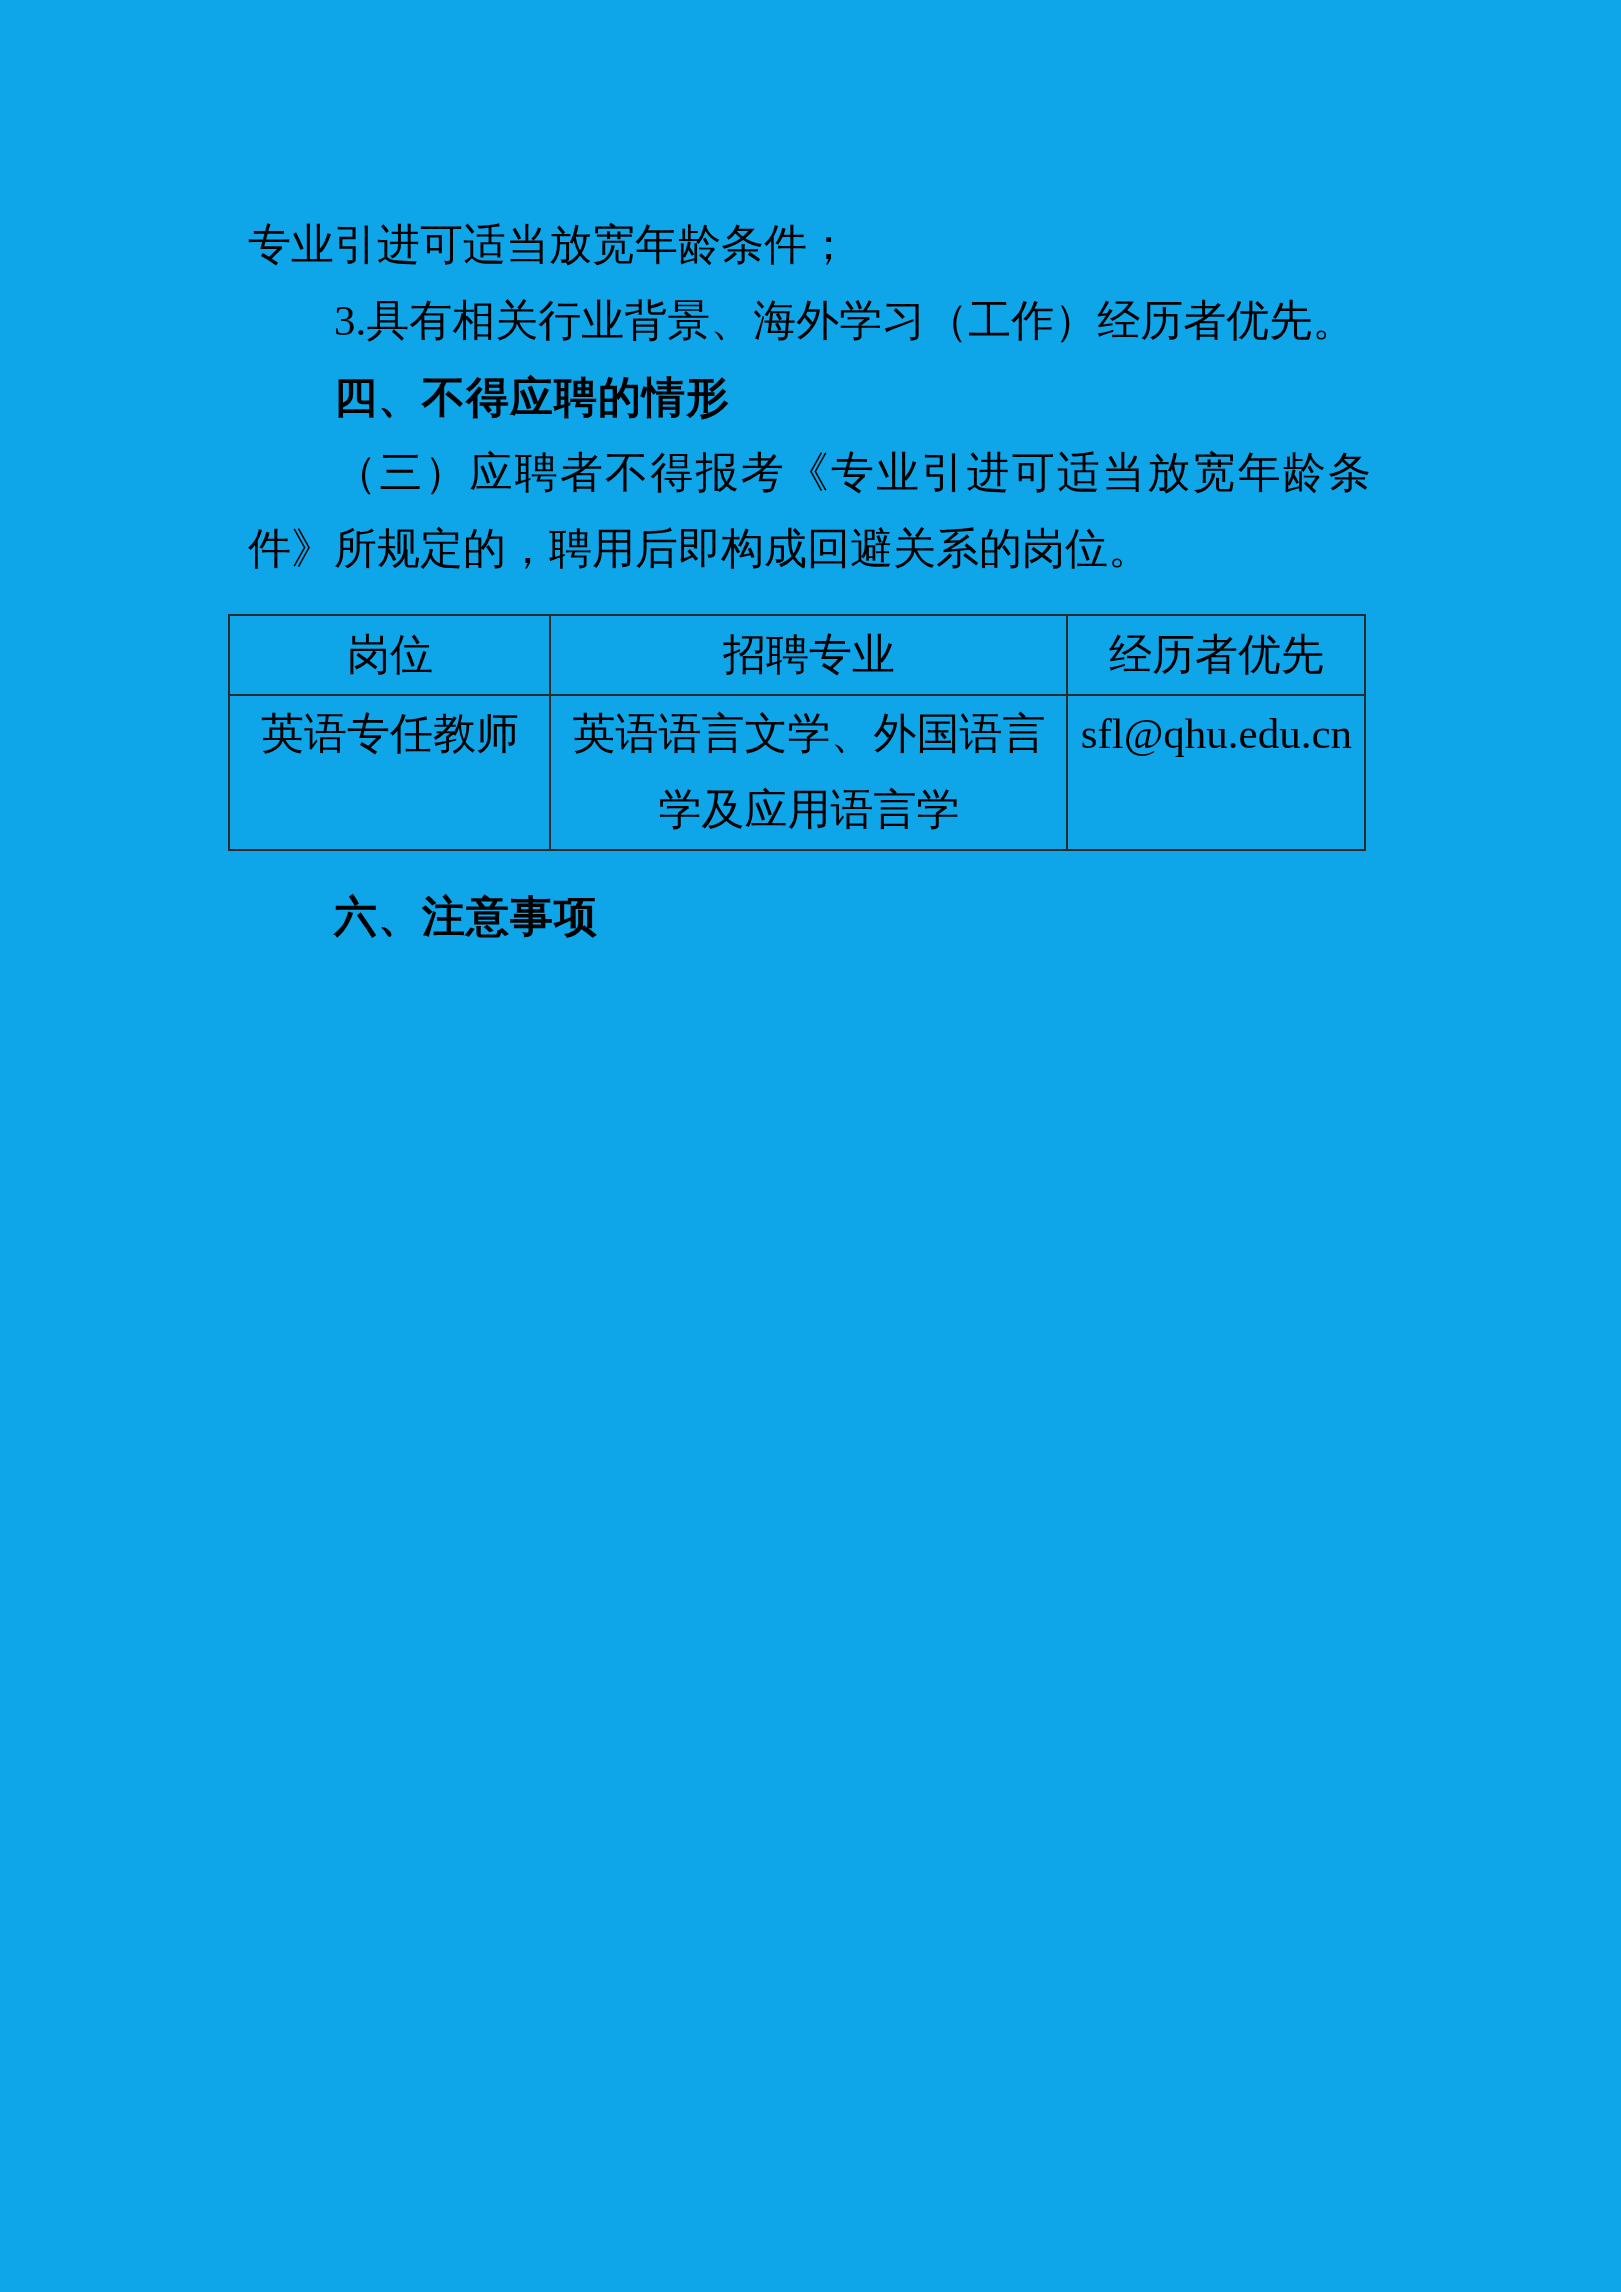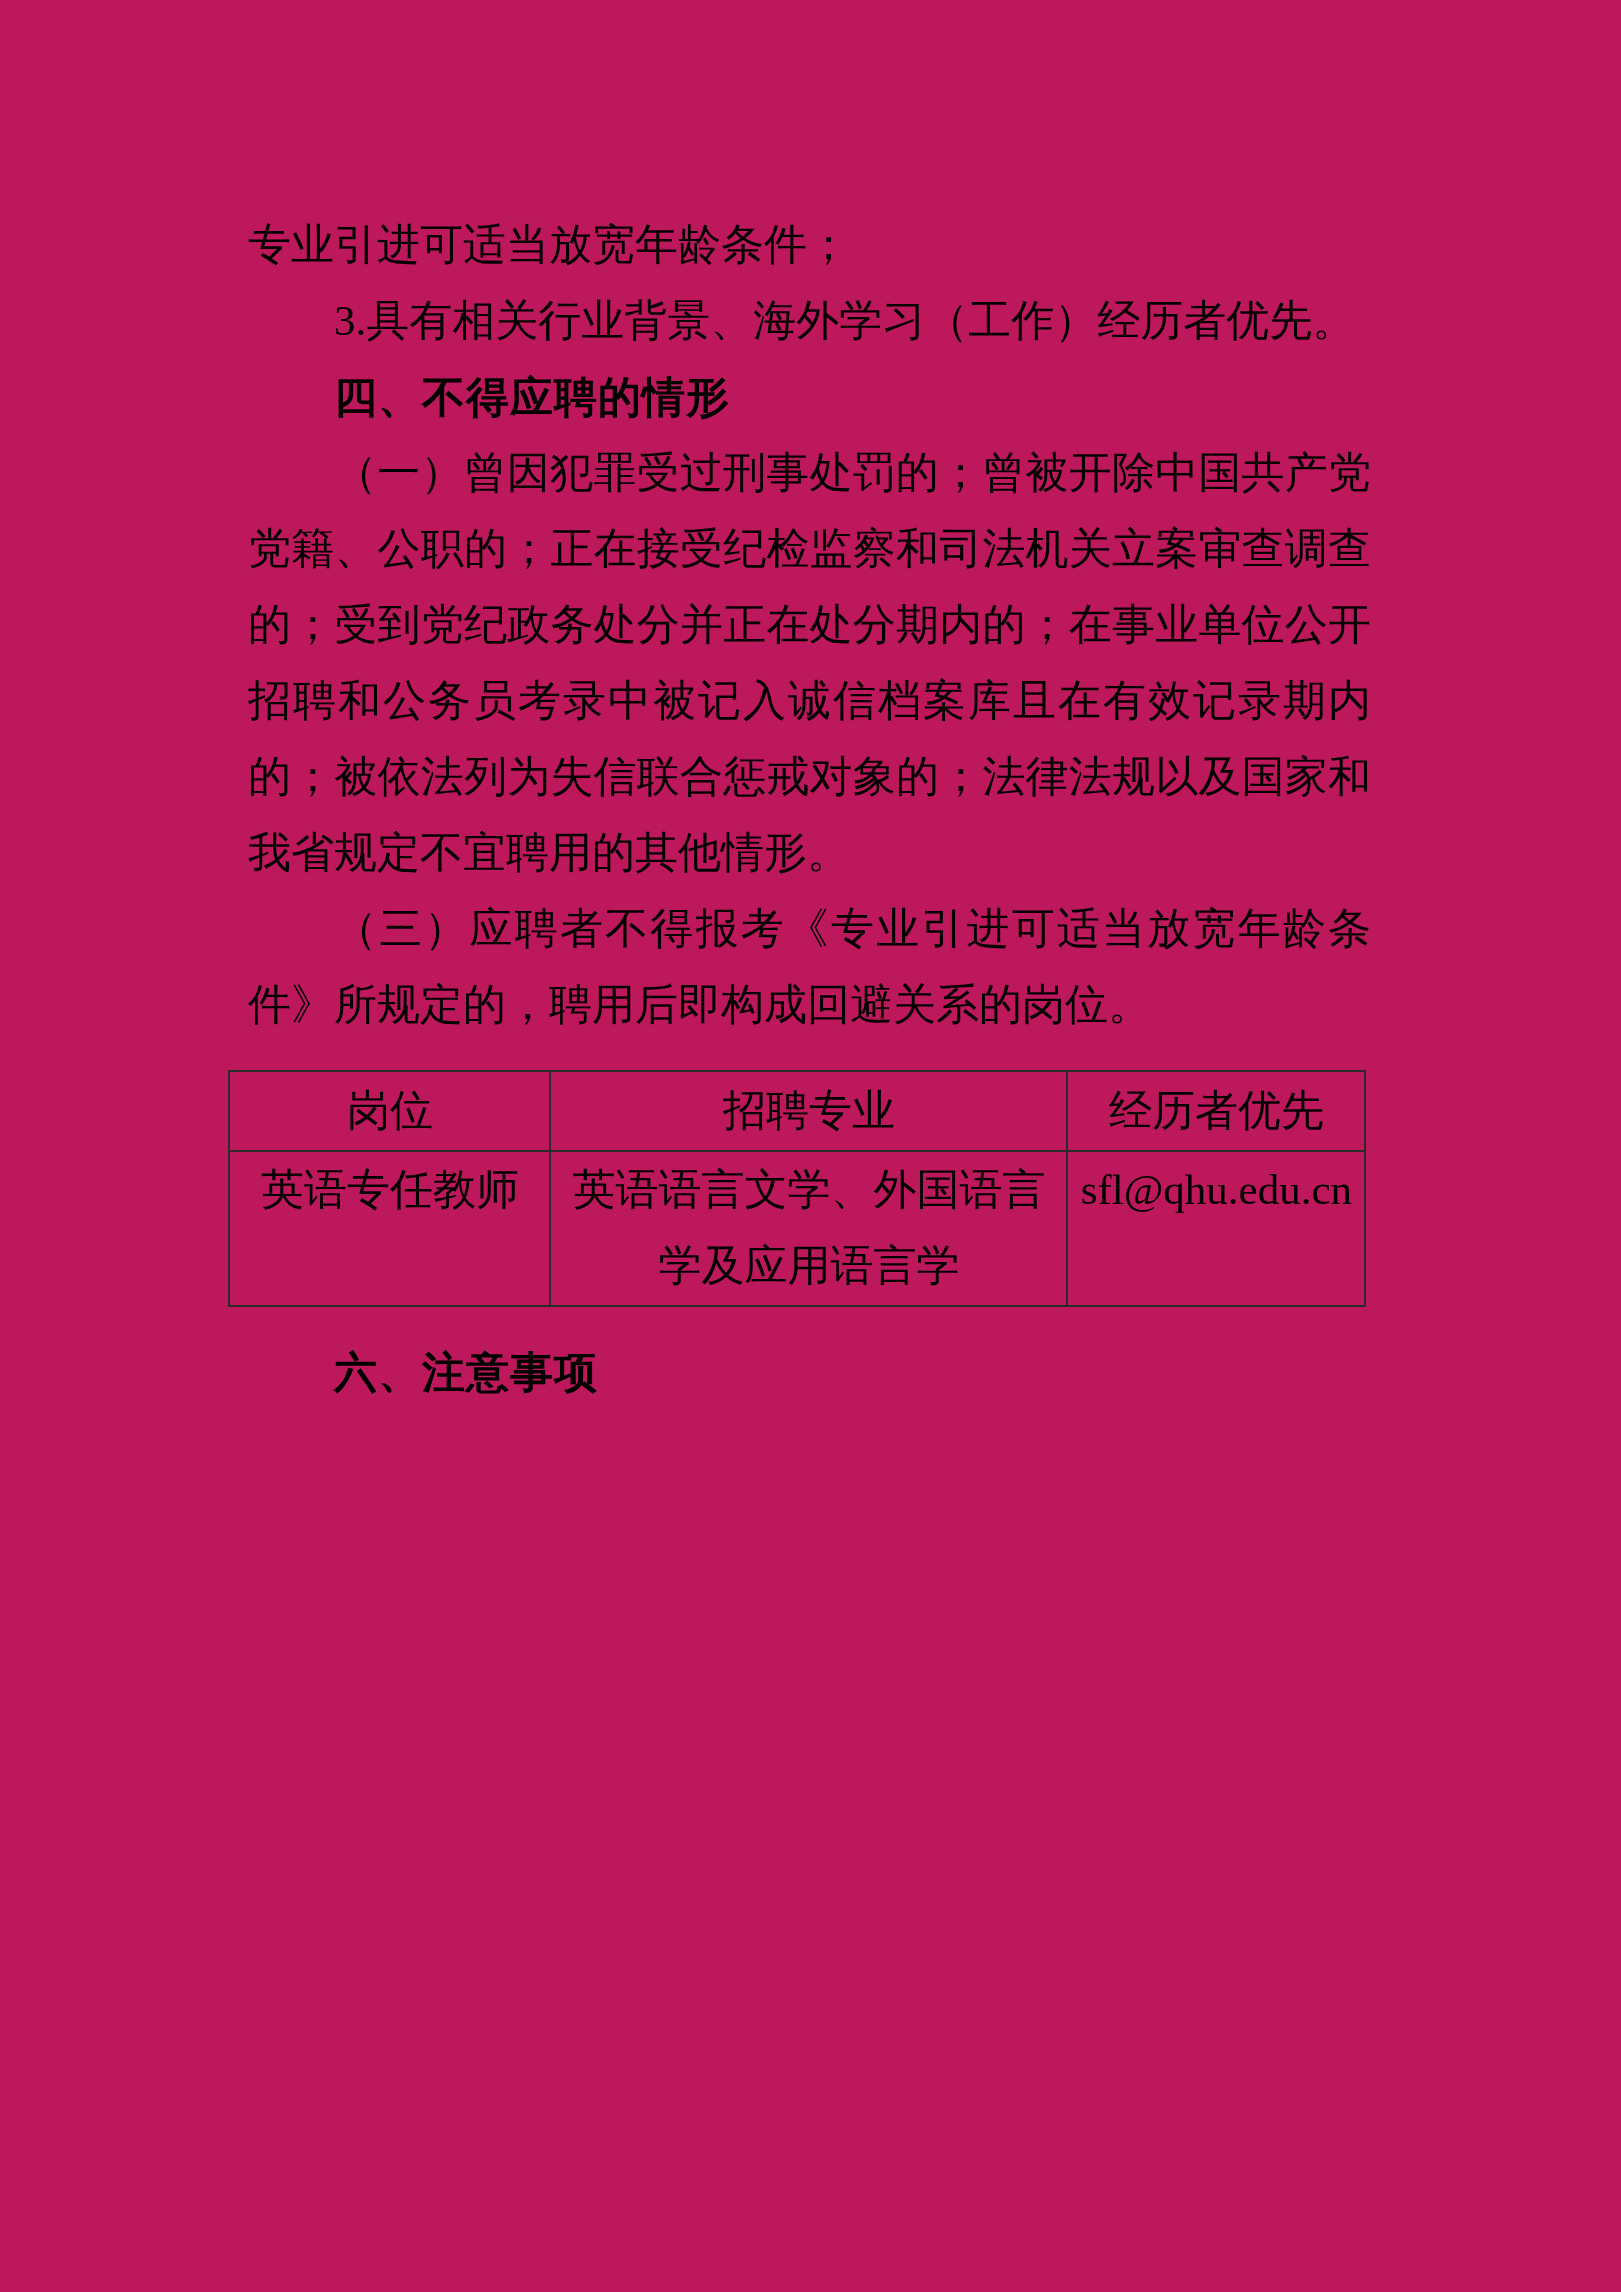--- a/index.html
+++ b/index.html
@@ -2,21 +2,21 @@
 <html><head>
 <meta charset="utf-8">
 <style>
   * { margin: 0; padding: 0; box-sizing: border-box; }
   html, body { background: #888; }
   .page {
     position: relative;
     width: 1621px;
     height: 2293px;
     margin: 0 auto;
-    background: #be185d;
+    background: #0ea5e9;
     color: #000000;
     overflow: hidden;
   }
   .content {
     position: absolute;
     left: 248px;
     top: 207px;
     width: 1123px;
   }
   .para {
@@ -76,21 +76,20 @@
 
 <div class="page">
   <div class="content">
 
     <p class="para">专业引进可适当放宽年龄条件；</p>
 
     <p class="para indent">3.具有相关行业背景、海外学习（工作）经历者优先。</p>
 
     <h2 class="heading">四、不得应聘的情形</h2>
 
-    <p class="para indent">（一）曾因犯罪受过刑事处罚的；曾被开除中国共产党党籍、公职的；正在接受纪检监察和司法机关立案审查调查的；受到党纪政务处分并正在处分期内的；在事业单位公开招聘和公务员考录中被记入诚信档案库且在有效记录期内的；被依法列为失信联合惩戒对象的；法律法规以及国家和我省规定不宜聘用的其他情形。</p>
 
 
     <p class="para indent">（三）应聘者不得报考《专业引进可适当放宽年龄条件》所规定的，聘用后即构成回避关系的岗位。</p>
 
 
     <table class="plan">
       <colgroup>
           <col class="c1">
           <col class="c2">
           <col class="c3">

